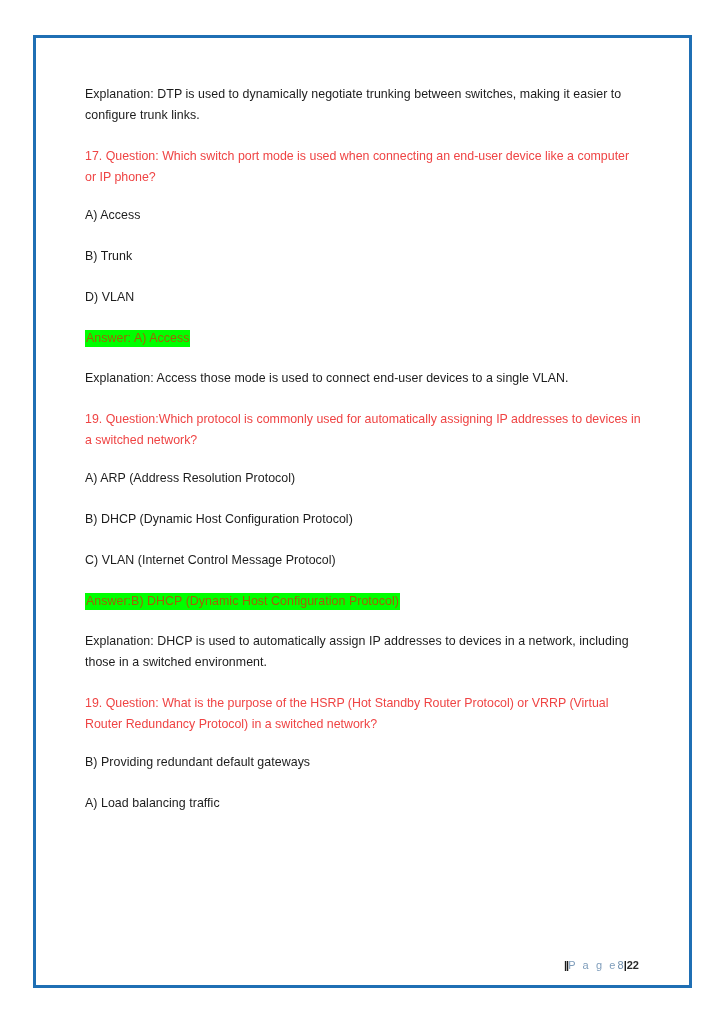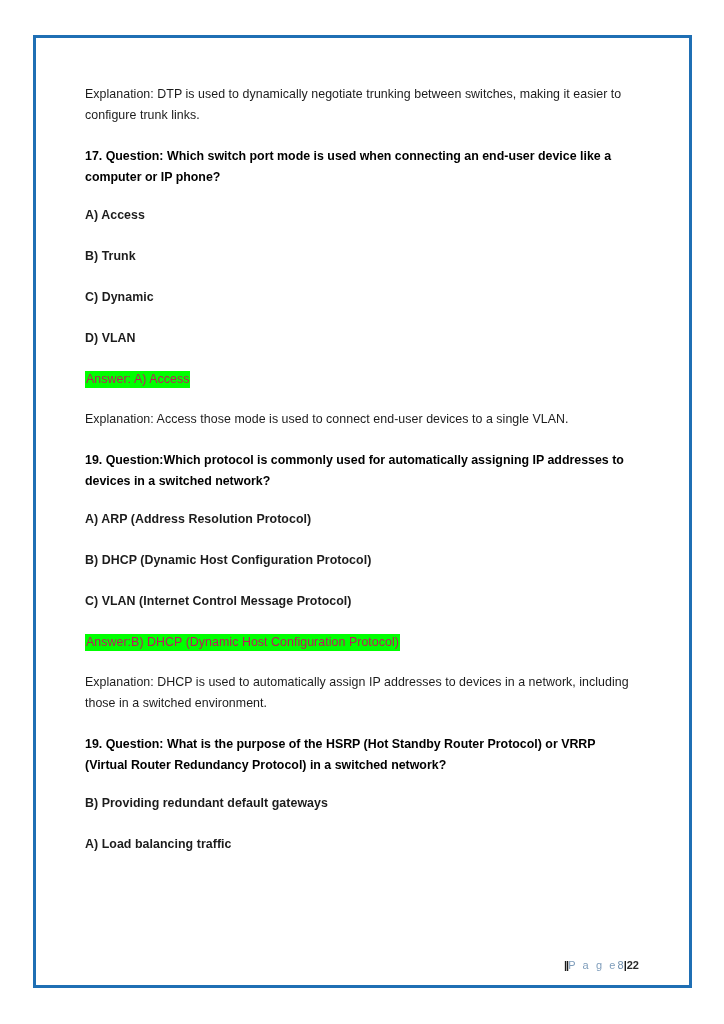--- a/index.html
+++ b/index.html
@@ -40,37 +40,36 @@
   }
   .para {
     font-size: 12.4px;
     line-height: 21px;
     margin: 0 0 17px 0;
     letter-spacing: 0.05px;
     color: #1c1c1c;
     text-align: left;
   }
   .para.question {
-    font-weight: bold;
-    color: #000000;
+    font-weight: normal;
+    color: #ef4444;
     letter-spacing: 0.0px;
   }
   .para.option {
     margin-bottom: 20px;
-    font-weight: bold;
   }
   .para.explanation {
     margin-bottom: 20px;
   }
   .para.answer {
     margin-bottom: 19px;
   }
   .hl {
     background: #00ff00;
-    color: #be185d;
+    color: #a16207;
     padding: 1px 1px 2px 1px;
     box-decoration-break: clone;
     -webkit-box-decoration-break: clone;
   }
   .footer {
     position: absolute;
     right: 85px;
     bottom: 52px;
     font-size: 11px;
     line-height: 14px;
@@ -106,21 +105,20 @@
   <div class="page-border"></div>
 
   <div class="content">
 
     <p class="para explanation">Explanation: DTP is used to dynamically negotiate trunking between switches, making it easier to configure trunk links.</p>
 
     <p class="para question">17. Question: Which switch port mode is used when connecting an end-user device like a computer or IP phone?</p>
 
     <p class="para option">A) Access</p>
     <p class="para option">B) Trunk</p>
-    <p class="para option">C) Dynamic</p>
     <p class="para option">D) VLAN</p>
 
     <p class="para answer">
       <span class="hl">Answer: A) Access</span>
     </p>
 
     <p class="para explanation">Explanation: Access those mode is used to connect end-user devices to a single VLAN.</p>
 
     <p class="para question">19. Question:Which protocol is commonly used for automatically assigning IP addresses to devices in a switched network?</p>
 

